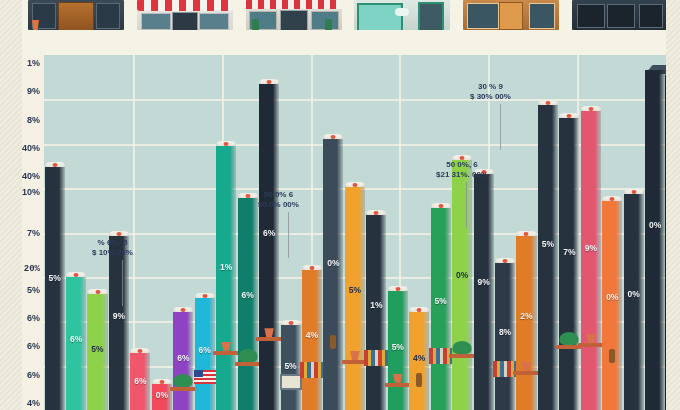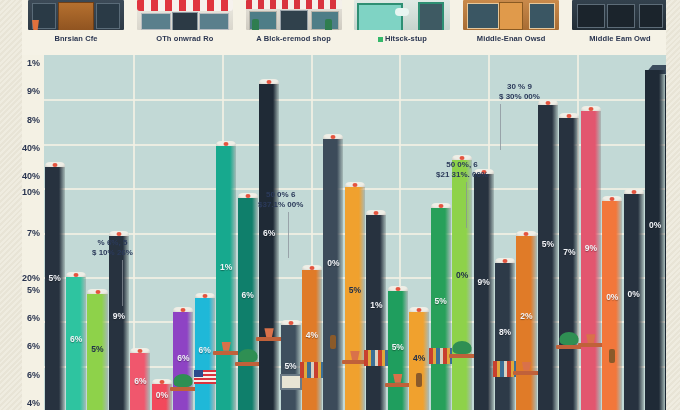--- a/index.html
+++ b/index.html
@@ -176,39 +176,31 @@
           </div>
       </div>
       <div class="shop s6">
         <div class="frame">
             <div class="win w1"></div>
             <div class="win w2"></div>
             <div class="win w3"></div>
           </div>
       </div>
     </div>
-    <div class="cat-labels" id="cat-labels">
-        <div class="cat"><span>Bnrsian Cfe</span></div>
-        <div class="cat"><span>OTh onwrad Ro</span></div>
-        <div class="cat"><span>A Blck-eremod shop</span></div>
-        <div class="cat"><span class="swatch" style="background: rgb(53, 184, 106);"></span><span>Hitsck-stup</span></div>
-        <div class="cat"><span>Middle-Enan Owsd</span></div>
-        <div class="cat"><span>Middle Eam Owd</span></div>
-      </div>
   </div>
 
   <div class="ylabels" id="ylabels">
       <div class="ytick" style="top: 8px;">1%</div>
       <div class="ytick" style="top: 36.3333px;">9%</div>
       <div class="ytick" style="top: 64.6667px;">8%</div>
       <div class="ytick" style="top: 93px;">40%</div>
       <div class="ytick" style="top: 121.333px;">40%</div>
       <div class="ytick" style="top: 137px;">10%</div>
       <div class="ytick" style="top: 178px;">7%</div>
-      <div class="ytick" style="top: 223px;">20%</div>
+      <div class="ytick" style="top: 214px; font-family: Liberation Mono, monospace;">20%</div>
       <div class="ytick" style="top: 234.667px;">5%</div>
       <div class="ytick" style="top: 263px;">6%</div>
       <div class="ytick" style="top: 291.333px;">6%</div>
       <div class="ytick" style="top: 319.667px;">6%</div>
       <div class="ytick" style="top: 348px;">4%</div>
     </div>
 
   <div class="plot">
     <div id="gridlines">
         <div class="grid-v" style="left: 88.8571px;"></div>
@@ -461,29 +453,29 @@
   </div>
 
   <div id="annos">
       <div class="anno" style="left: 92px; top: 238px;">
         <div>% 6%, 5</div>
         <div>$ 10% 26%</div>
       </div>
       <div class="leader" style="left: 122px; top: 260px; height: 46px;"></div>
       <div class="anno" style="left: 258px; top: 190px;">
         <div>50 0% 6</div>
-        <div>$37.1% 00%</div>
+        <div>$0.0% 00%</div>
       </div>
       <div class="leader" style="left: 288px; top: 212px; height: 46px;"></div>
       <div class="anno" style="left: 436px; top: 160px;">
         <div>50 0%, 6</div>
         <div>$21 31%. 00%</div>
       </div>
       <div class="leader" style="left: 466px; top: 182px; height: 46px;"></div>
-      <div class="anno" style="left: 470px; top: 82px; margin-left: 29px;">
+      <div class="anno" style="left: 470px; top: 82px;">
         <div>30 % 9</div>
         <div>$ 30% 00%</div>
       </div>
       <div class="leader" style="left: 500px; top: 104px; height: 46px;"></div>
     </div>
 
 
   <div class="paper-left"></div>
   <div class="paper-right"></div>
 </div>

